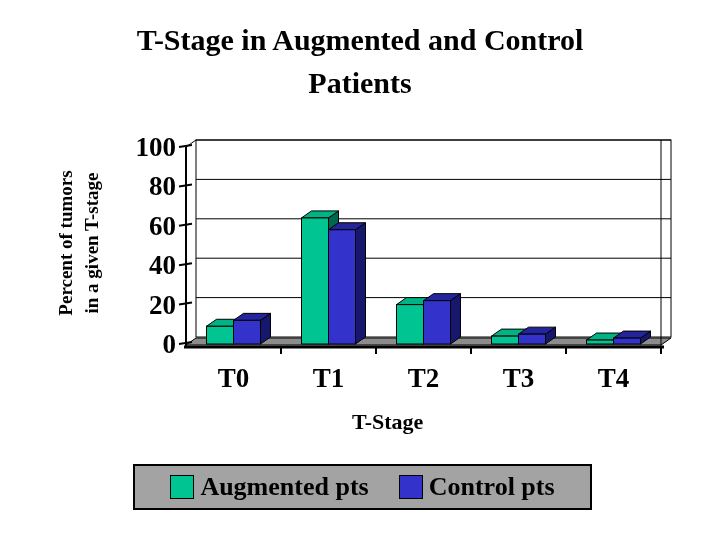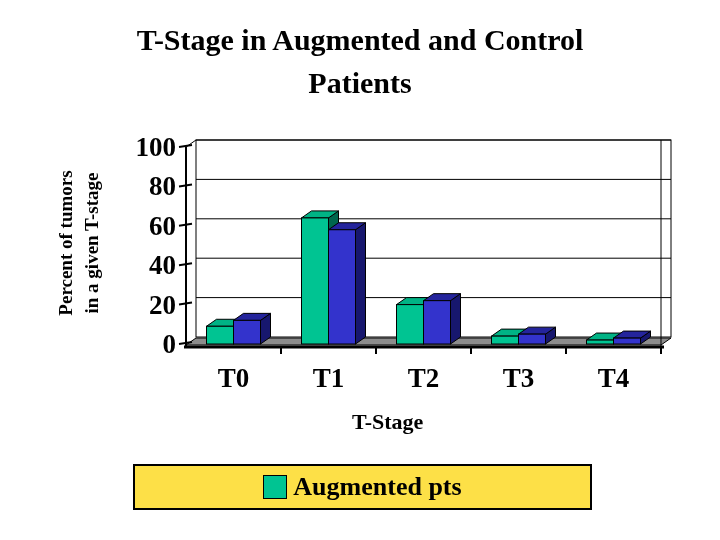--- a/index.html
+++ b/index.html
@@ -18,21 +18,21 @@
     text-align:center;font-weight:bold;font-size:19px;line-height:26px;color:#000;
   }
   .x-title{
     position:absolute;left:352px;top:409px;
     font-weight:bold;font-size:22px;color:#000;text-align:center;
   }
   .plot-wrap{position:absolute;left:0;top:0;width:720px;height:540px;}
   svg text.axis-lab{font-family:"Liberation Serif","DejaVu Serif",serif;font-weight:bold;font-size:27px;fill:#000;}
   .legend{
     position:absolute;left:133px;top:464px;width:459px;height:46px;
-    border:2px solid #000;background:#fde047;box-sizing:border-box;
+    border:2px solid #000;background:#a3a3a3;box-sizing:border-box;
     display:flex;align-items:center;justify-content:center;gap:30px;
   }
   .legend-item{display:flex;align-items:center;gap:6px;}
   .legend-swatch{width:22px;height:22px;border:1px solid #000;display:inline-block;}
   .legend-label{font-weight:bold;font-size:26px;color:#000;white-space:nowrap;}
 </style>
 </head>
 <body>
 
 <div class="slide">
@@ -112,15 +112,19 @@
       </svg>
   </div>
 
   <div class="x-title">T-Stage</div>
 
   <div class="legend">
     <div class="legend-item">
       <span class="legend-swatch" id="swatch-0" style="background: rgb(0, 196, 146);"></span>
       <span class="legend-label">Augmented pts</span>
     </div>
+    <div class="legend-item">
+      <span class="legend-swatch" id="swatch-1" style="background: rgb(51, 51, 204);"></span>
+      <span class="legend-label">Control pts</span>
+    </div>
   </div>
 
 </div>
 
 </body></html>

